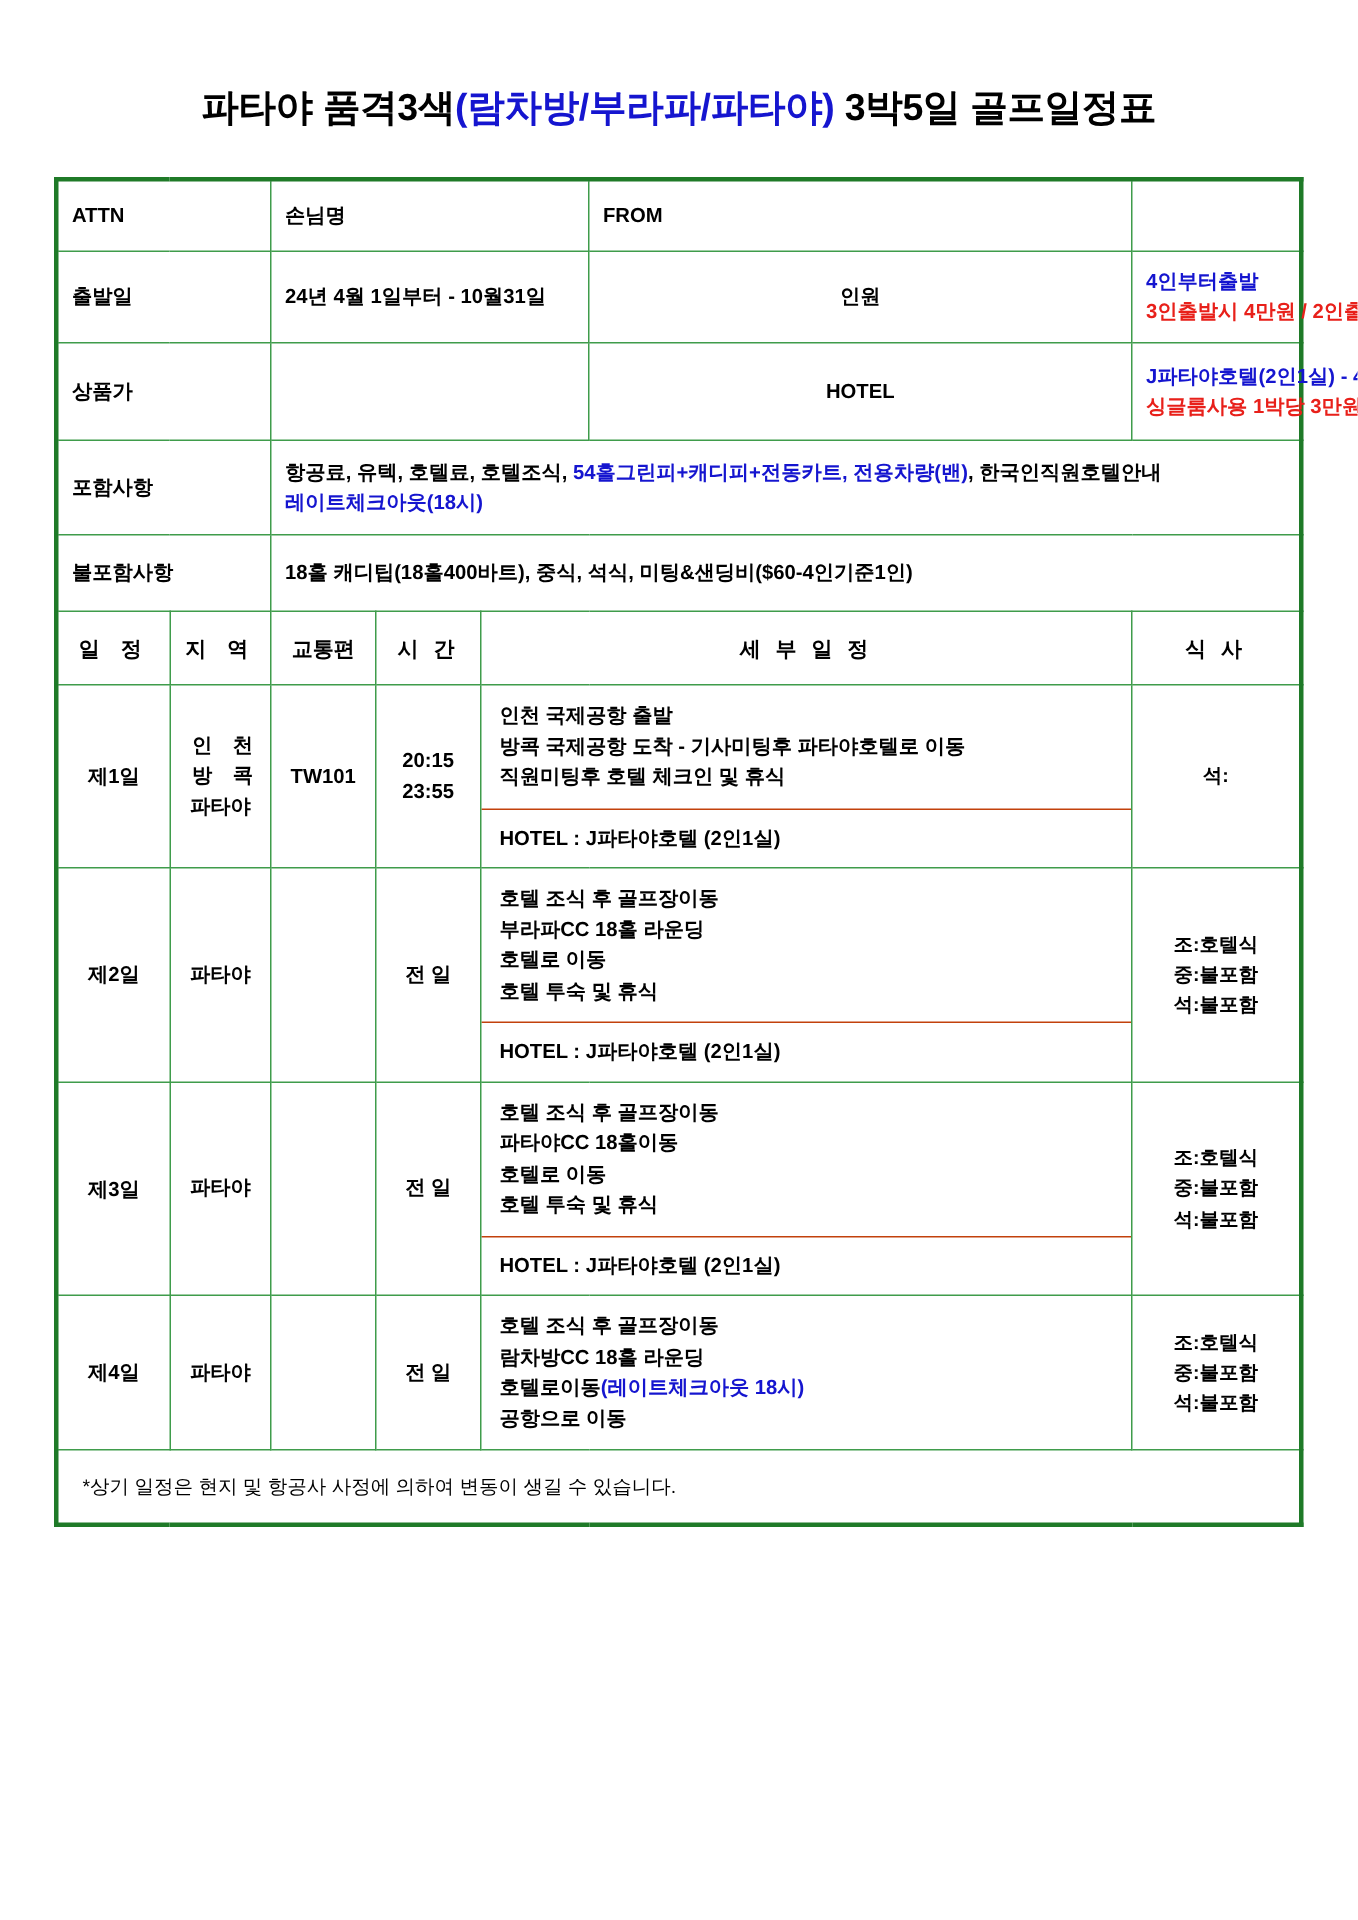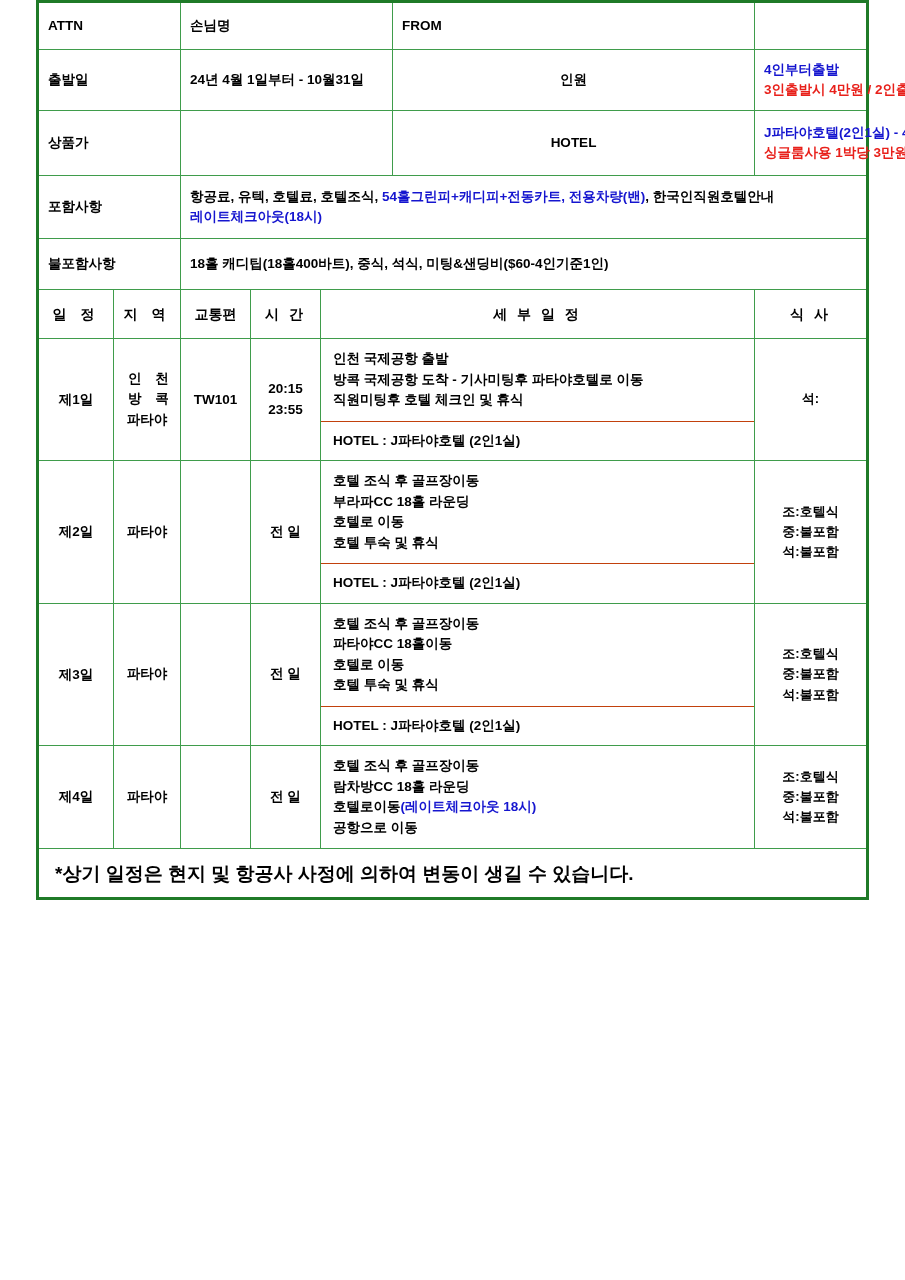--- a/index.html
+++ b/index.html
@@ -31,21 +31,21 @@
     letter-spacing: -0.2px;
     padding-top: 55px;
     padding-bottom: 14px;
     white-space: nowrap;
   }
   .doc-title .t-black { color: #000000; }
   .doc-title .t-blue  { color: #1515cf; }
 
   
   .sheet {
-    margin: 0 auto;
+    margin: 16px auto;
     width: 830px;
     border-collapse: collapse;
     table-layout: fixed;
     border: 3px solid #1f7a28;
   }
   .sheet td {
     border: 1px solid #3f9c4b;
     padding: 6px 9px;
     vertical-align: middle;
     font-size: 13.5px;
@@ -127,29 +127,32 @@
     line-height: 1.5;
   }
   .region .wide { letter-spacing: 5px; padding-left: 5px; }
   .times .line { display: block; white-space: nowrap; line-height: 1.5; }
 
   
   .foot td {
     height: 36px;
     text-align: left;
     padding-left: 16px;
-    font-size: 19px;
-    font-weight: bold;
+    font-size: 13px;
+    font-weight: normal;
   }
 </style>
 </head>
 <body>
 
 <div class="page">
 
+  <div class="doc-title">
+    <span class="t-black">파타야  품격3색</span><span class="t-blue">(람차방/부라파/파타야)</span><span class="t-black"> 3박5일  골프일정표</span>
+  </div>
 
   <table class="sheet">
     <colgroup>
       <col style="width:76px">
       <col style="width:67px">
       <col style="width:70px">
       <col style="width:70px">
       <col style="width:72px">
       <col style="width:362px">
       <col style="width:113px">

